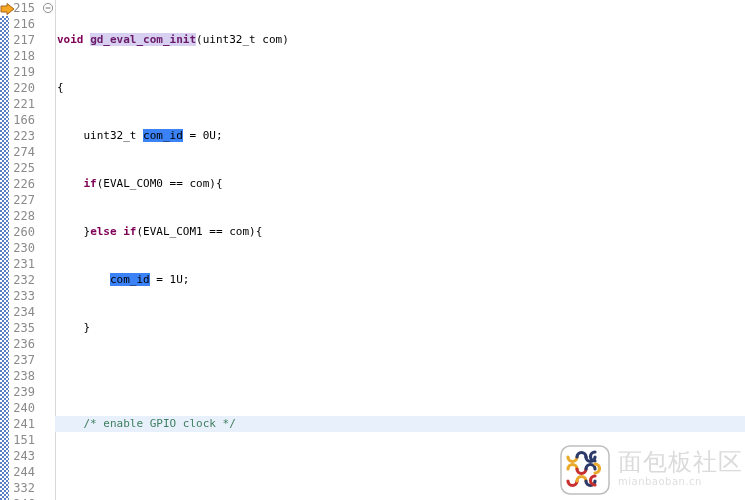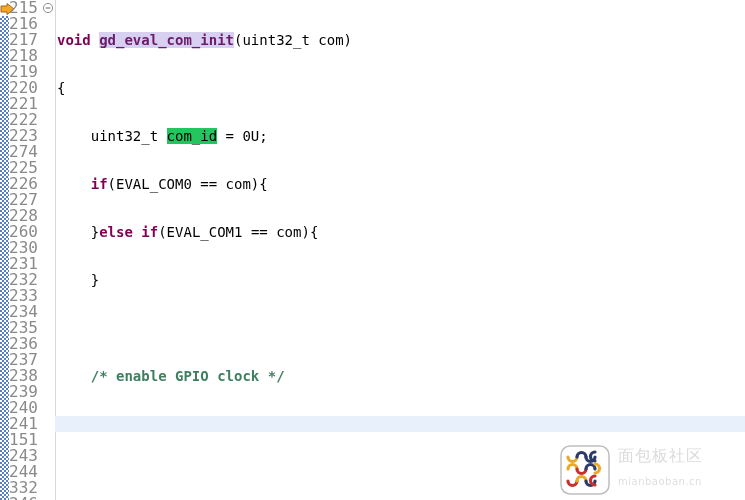--- a/index.html
+++ b/index.html
@@ -67,21 +67,21 @@
   .gutter {
     position: absolute;
     left: 9px;
     top: 0;
     width: 29px;
     height: 500px;
     text-align: right;
     padding-right: 3px;
     box-sizing: border-box;
     color: #8a8a8a;
-    font-size: 16px;
+    font-size: 12px;
     line-height: 16px;
     user-select: none;
   }
   .gutter .ln { display: block; height: 16px; }
 
   
   .fold-col {
     position: absolute;
     left: 41px;
     top: 0;
@@ -103,21 +103,21 @@
     background: #d8d8d8;
   }
 
   
   .code {
     position: absolute;
     left: 57px;
     top: 0;
     right: 0;
     height: 500px;
-    font-size: 14px;
+    font-size: 11px;
     line-height: 16px;
     white-space: pre;
     color: #000000;
     overflow: hidden;
   }
   .code .row {
     height: 16px;
     line-height: 16px;
     white-space: pre;
     position: relative;
@@ -128,25 +128,25 @@
     position: absolute;
     left: 55px;
     width: 690px;
     height: 16px;
     background: #e8f0fb;
   }
 
   
   .kw    { color: #7f0055; font-weight: bold; }   
   .fn    { color: #6a1b6a; font-weight: bold; }   
-  .cmt   { color: #3f7f5f; font-weight: bold; }                      
+  .cmt   { color: #3f7f5f; }                      
   .plain { color: #000000; }
 
   
-  .hl-write { background: #22c55e; }   
+  .hl-write { background: #3b82f6; }   
   .hl-decl  { background: #d8d0f0; }   
 
   
   .watermark {
     position: absolute;
     left: 560px;
     top: 443px;
     width: 180px;
     height: 55px;
     opacity: 0.92;
@@ -154,21 +154,21 @@
   }
   .wm-logo {
     position: absolute;
     left: 0; top: 2px;
     width: 50px; height: 50px;
   }
   .wm-text-cn {
     position: absolute;
     left: 58px; top: 3px;
     font-family: "DejaVu Sans", "Liberation Sans", sans-serif;
-    font-size: 16px;
+    font-size: 24px;
     letter-spacing: 1px;
     color: #d8d8d8;
     text-shadow: 0 1px 0 #ffffff;
     white-space: nowrap;
   }
   .wm-text-en {
     position: absolute;
     left: 58px; top: 33px;
     font-family: "DejaVu Sans", "Liberation Sans", sans-serif;
     font-size: 10px;
@@ -195,21 +195,21 @@
   </div>
 
   <div class="gutter">
     <span class="ln">215</span>
     <span class="ln">216</span>
     <span class="ln">217</span>
     <span class="ln">218</span>
     <span class="ln">219</span>
     <span class="ln">220</span>
     <span class="ln">221</span>
-    <span class="ln">222</span>
+    <span class="ln">166</span>
     <span class="ln">223</span>
     <span class="ln">274</span>
     <span class="ln">225</span>
     <span class="ln">226</span>
     <span class="ln">227</span>
     <span class="ln">228</span>
     <span class="ln">260</span>
     <span class="ln">230</span>
     <span class="ln">231</span>
     <span class="ln">232</span>
@@ -242,20 +242,21 @@
   <div class="gutter-sep"></div>
 
   <div class="caret-line-bg" style="top:416px;"></div>
 
   <div class="code">
     <div class="row"><span class="kw">void</span><span class="plain"> </span><span class="fn hl-decl">gd_eval_com_init</span><span class="plain">(uint32_t com)</span></div>
     <div class="row"><span class="plain">{</span></div>
     <div class="row"><span class="plain">    uint32_t </span><span class="hl-write">com_id</span><span class="plain"> = 0U;</span></div>
     <div class="row"><span class="plain">    </span><span class="kw">if</span><span class="plain">(EVAL_COM0 == com){</span></div>
     <div class="row"><span class="plain">    }</span><span class="kw">else</span><span class="plain"> </span><span class="kw">if</span><span class="plain">(EVAL_COM1 == com){</span></div>
+    <div class="row"><span class="plain">        </span><span class="hl-write">com_id</span><span class="plain"> = 1U;</span></div>
     <div class="row"><span class="plain">    }</span></div>
     <div class="row"><span class="plain"> </span></div>
     <div class="row"><span class="plain">    </span><span class="cmt">/* enable GPIO clock */</span></div>
     
     
     
     
     
     
     

